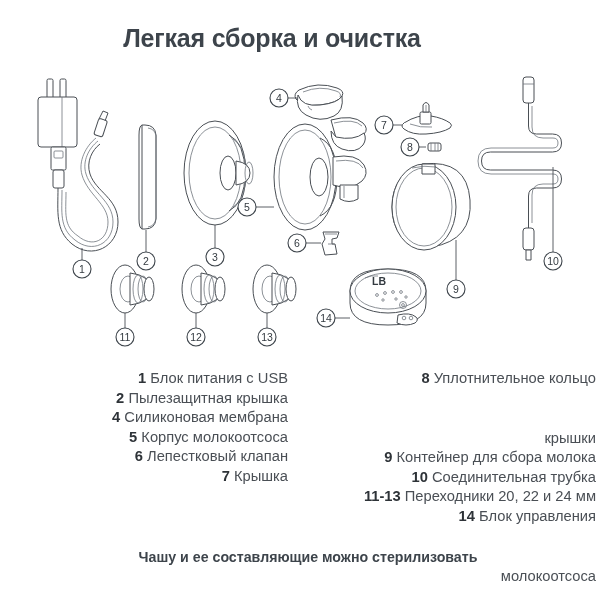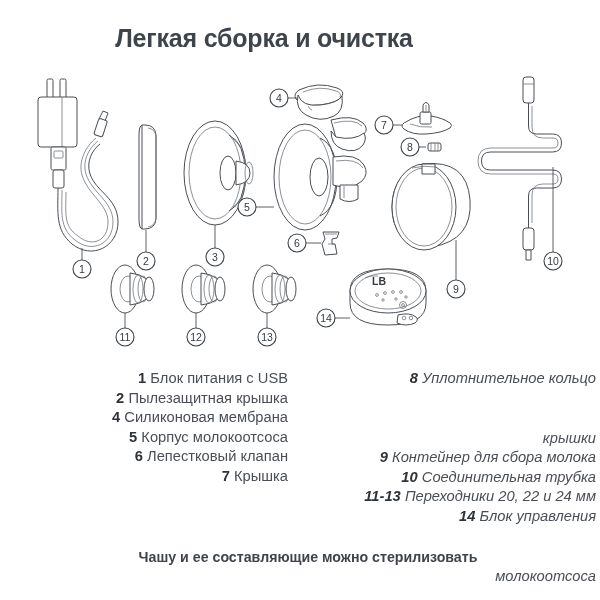--- a/index.html
+++ b/index.html
@@ -19,20 +19,21 @@
   #page-title {
     position: absolute;
     top: 24px;
     left: 0;
     width: 528px;
     text-align: center;
     font-size: 25px;
     font-weight: bold;
     color: #3d444b;
     letter-spacing: -0.2px;
+    padding-left: 8px;
   }
 
   #diagram {
     position: absolute;
     top: 62px;
     left: 0;
     width: 600px;
     height: 300px;
   }
 
@@ -42,21 +43,21 @@
     left: 0;
     width: 600px;
     height: 150px;
     text-align: right;
   }
   .legend-col {
     position: absolute;
     top: 0;
   }
   .legend-col.left  { left: 18px;  width: 270px; }
-  .legend-col.right { left: 296px; width: 300px; font-style: italic; }
+  .legend-col.right { left: 296px; width: 300px; }
 
   .legend-item {
     font-size: 14.7px;
     line-height: 19.6px;
     color: #4a4f55;
     white-space: nowrap;
   }
   .legend-item .num {
     font-weight: bold;
     color: #2e3338;

